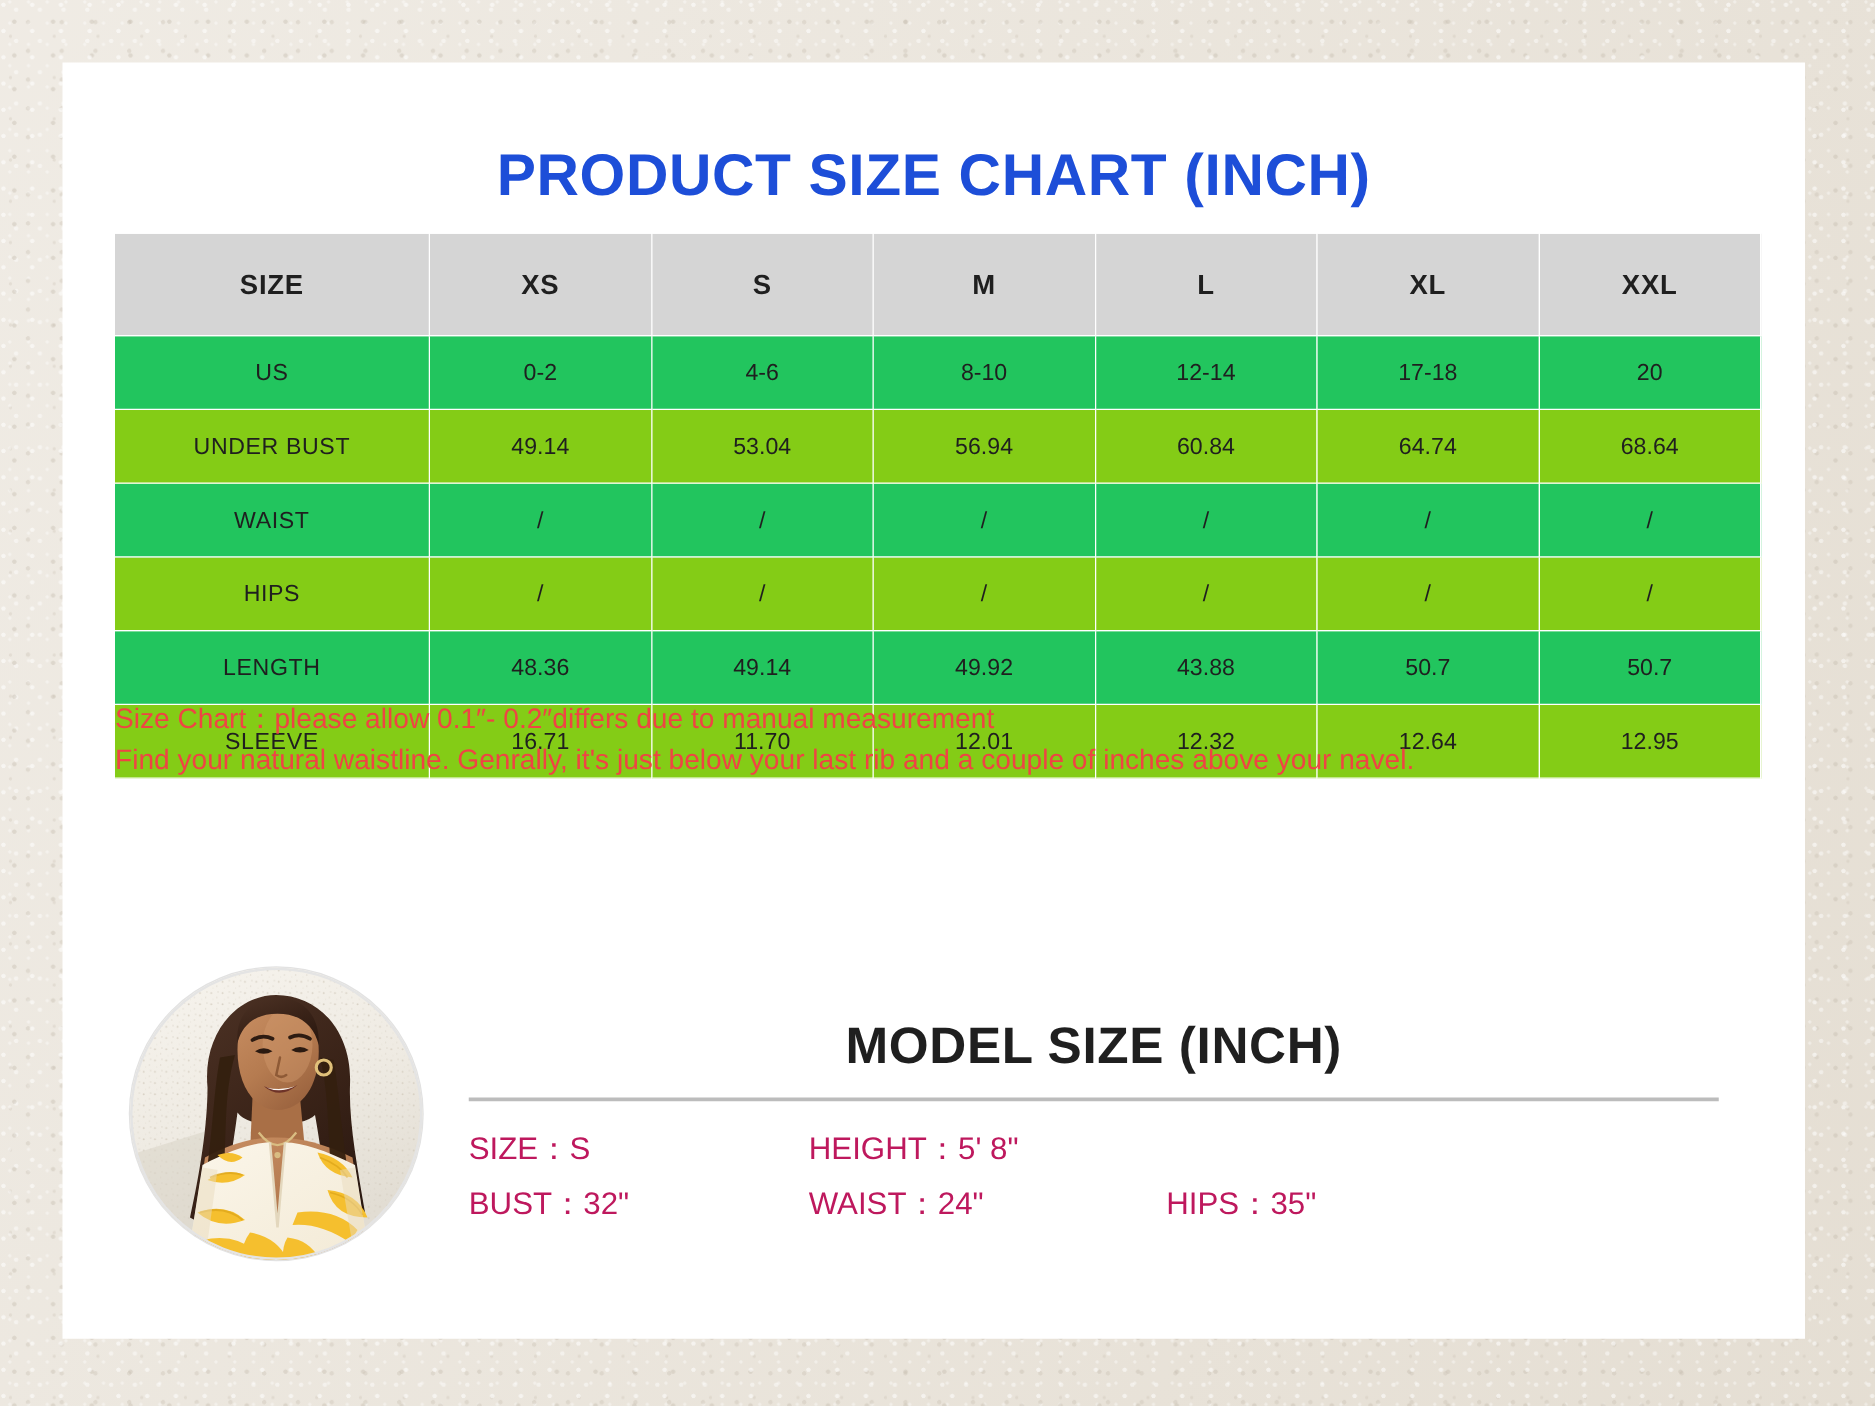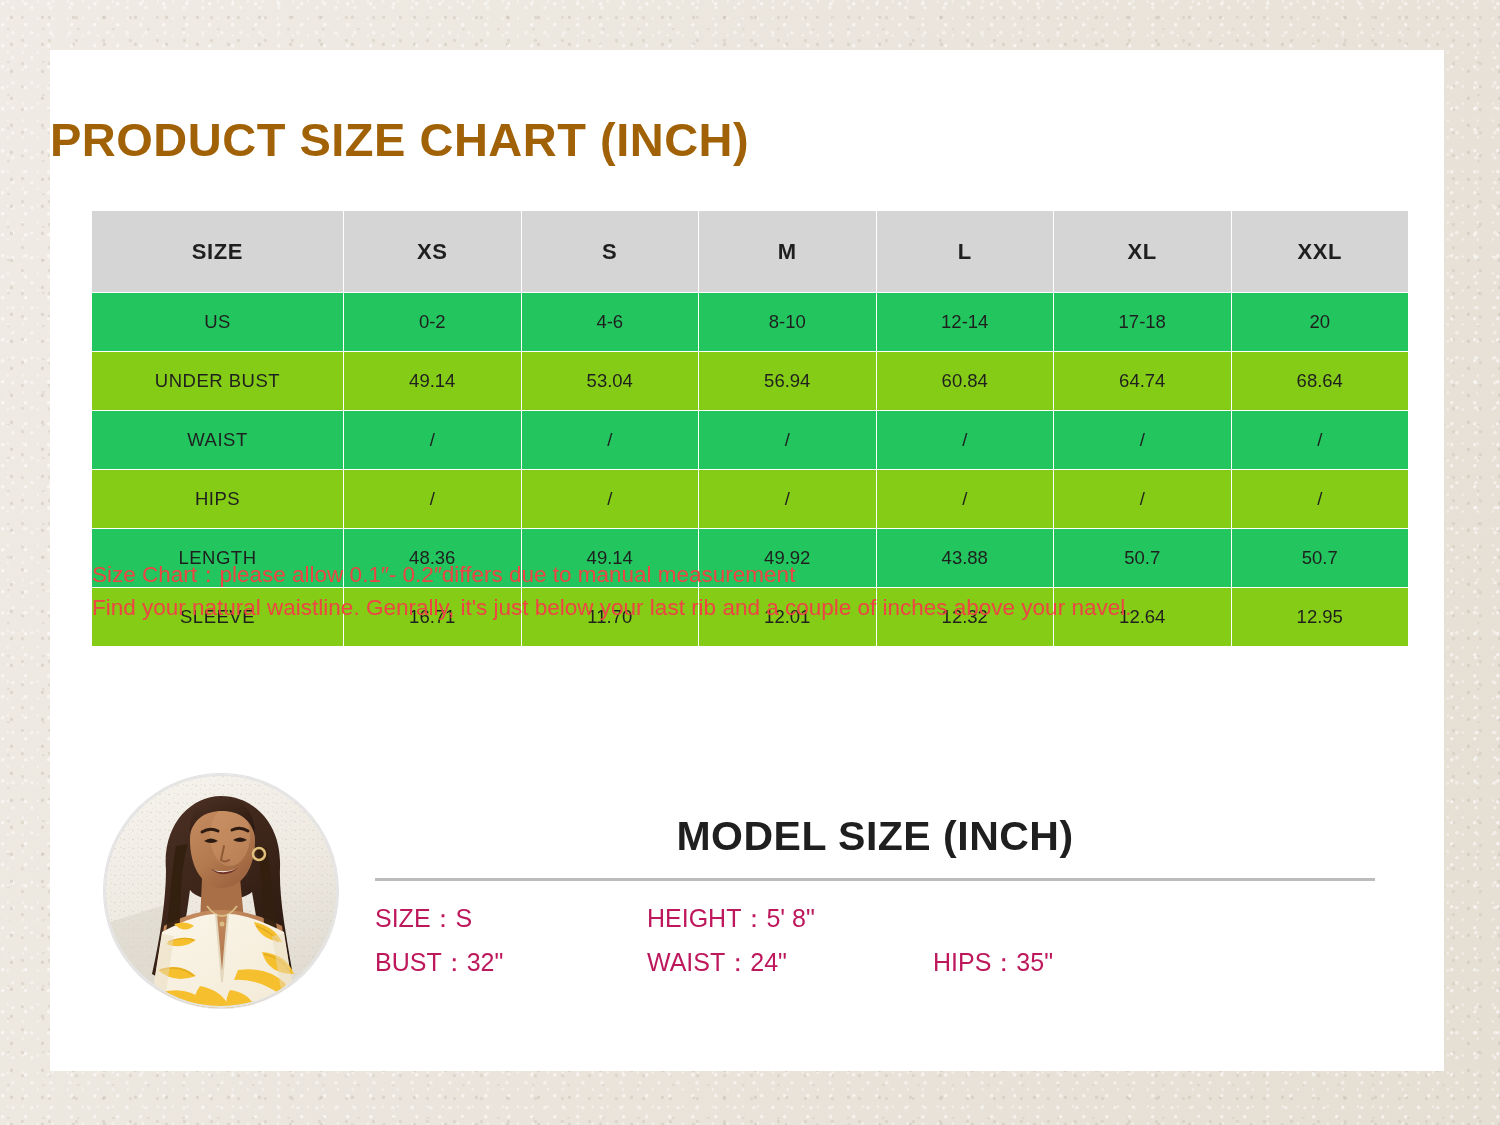--- a/index.html
+++ b/index.html
@@ -39,32 +39,32 @@
     height: 1021px;
     background: #ffffff;
   }
 
   
   #product-title {
     position: absolute;
     left: 0;
     top: 62px;
     width: 1394px;
-    text-align: left;
+    text-align: center;
     font-size: 47px;
     font-weight: 700;
     letter-spacing: 0.5px;
-    color: #a16207;
+    color: #1d4ed8;
   }
 
   
   #size-table {
     position: absolute;
     left: 41px;
-    top: 160px;
+    top: 136px;
     width: 1317px;
     border-collapse: collapse;
     table-layout: fixed;
   }
   #size-table td, #size-table th {
     border: 1px solid #ffffff;
     text-align: center;
     color: #1f1f1f;
     font-weight: 400;
     padding: 0;

